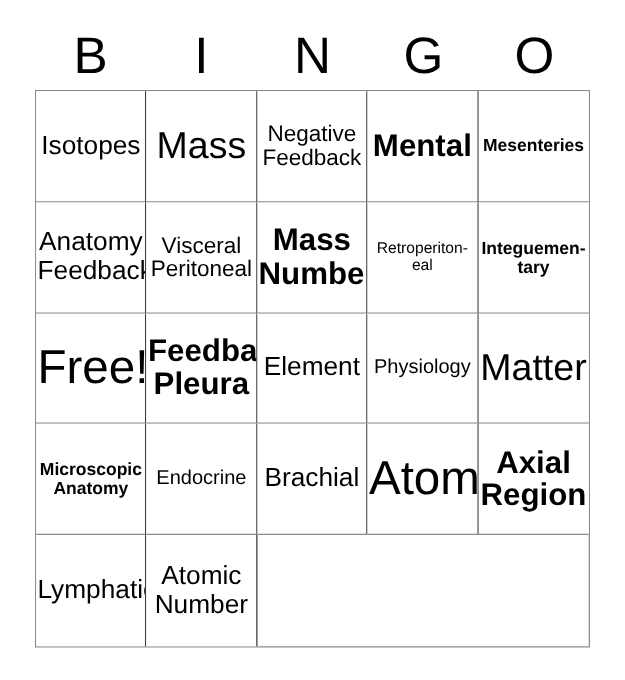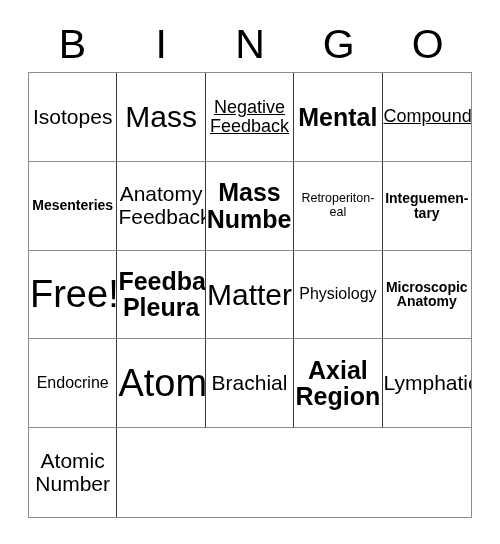--- a/index.html
+++ b/index.html
@@ -86,21 +86,21 @@
     white-space: pre-line;
     word-break: keep-all;
     color: #000000;
   }
 
   
   .fs-xxl  { font-size: 38px; }
   .fs-xl   { font-size: 30px; }
   .fs-lg   { font-size: 25px; font-weight: bold; }
   .fs-md   { font-size: 21px; }
-  .fs-sm   { font-size: 18px; text-decoration: underline; }
+  .fs-sm   { font-size: 18px; }
   .fs-xs   { font-size: 16px; }
   .fs-xxs  { font-size: 14px; font-weight: bold; }
   .fs-xxxs { font-size: 12.5px; }
 </style>
 </head>
 <body>
 
 <div id="bingo-card">
 
   <div id="bingo-header">
@@ -119,28 +119,29 @@
         <span class="cell-text fs-xl">Mass</span>
       </div>
       <div class="bingo-cell">
         <span class="cell-text fs-sm">Negative
 Feedback</span>
       </div>
       <div class="bingo-cell">
         <span class="cell-text fs-lg">Mental</span>
       </div>
       <div class="bingo-cell">
-        <span class="cell-text fs-sm">Compound</span>
-      </div>
-      <div class="bingo-cell">
         <span class="cell-text fs-xxs">Mesenteries</span>
       </div>
       <div class="bingo-cell">
         <span class="cell-text fs-md">Anatomy
 Feedback</span>
+      </div>
+      <div class="bingo-cell">
+        <span class="cell-text fs-sm">Visceral
+Peritoneal</span>
       </div>
       <div class="bingo-cell">
         <span class="cell-text fs-lg">Mass
 Number</span>
       </div>
       <div class="bingo-cell">
         <span class="cell-text fs-xxxs">Retroperiton-
 eal</span>
       </div>
       <div class="bingo-cell">
@@ -148,37 +149,40 @@
 tary</span>
       </div>
       <div class="bingo-cell">
         <span class="cell-text fs-xxl">Free!</span>
       </div>
       <div class="bingo-cell">
         <span class="cell-text fs-lg">Feedback
 Pleura</span>
       </div>
       <div class="bingo-cell">
-        <span class="cell-text fs-xl">Matter</span>
+        <span class="cell-text fs-md">Element</span>
       </div>
       <div class="bingo-cell">
         <span class="cell-text fs-xs">Physiology</span>
+      </div>
+      <div class="bingo-cell">
+        <span class="cell-text fs-xl">Matter</span>
       </div>
       <div class="bingo-cell">
         <span class="cell-text fs-xxs">Microscopic
 Anatomy</span>
       </div>
       <div class="bingo-cell">
         <span class="cell-text fs-xs">Endocrine</span>
       </div>
       <div class="bingo-cell">
-        <span class="cell-text fs-xxl">Atom</span>
+        <span class="cell-text fs-md">Brachial</span>
       </div>
       <div class="bingo-cell">
-        <span class="cell-text fs-md">Brachial</span>
+        <span class="cell-text fs-xxl">Atom</span>
       </div>
       <div class="bingo-cell">
         <span class="cell-text fs-lg">Axial
 Region</span>
       </div>
       <div class="bingo-cell">
         <span class="cell-text fs-md">Lymphatic</span>
       </div>
       <div class="bingo-cell">
         <span class="cell-text fs-md">Atomic

